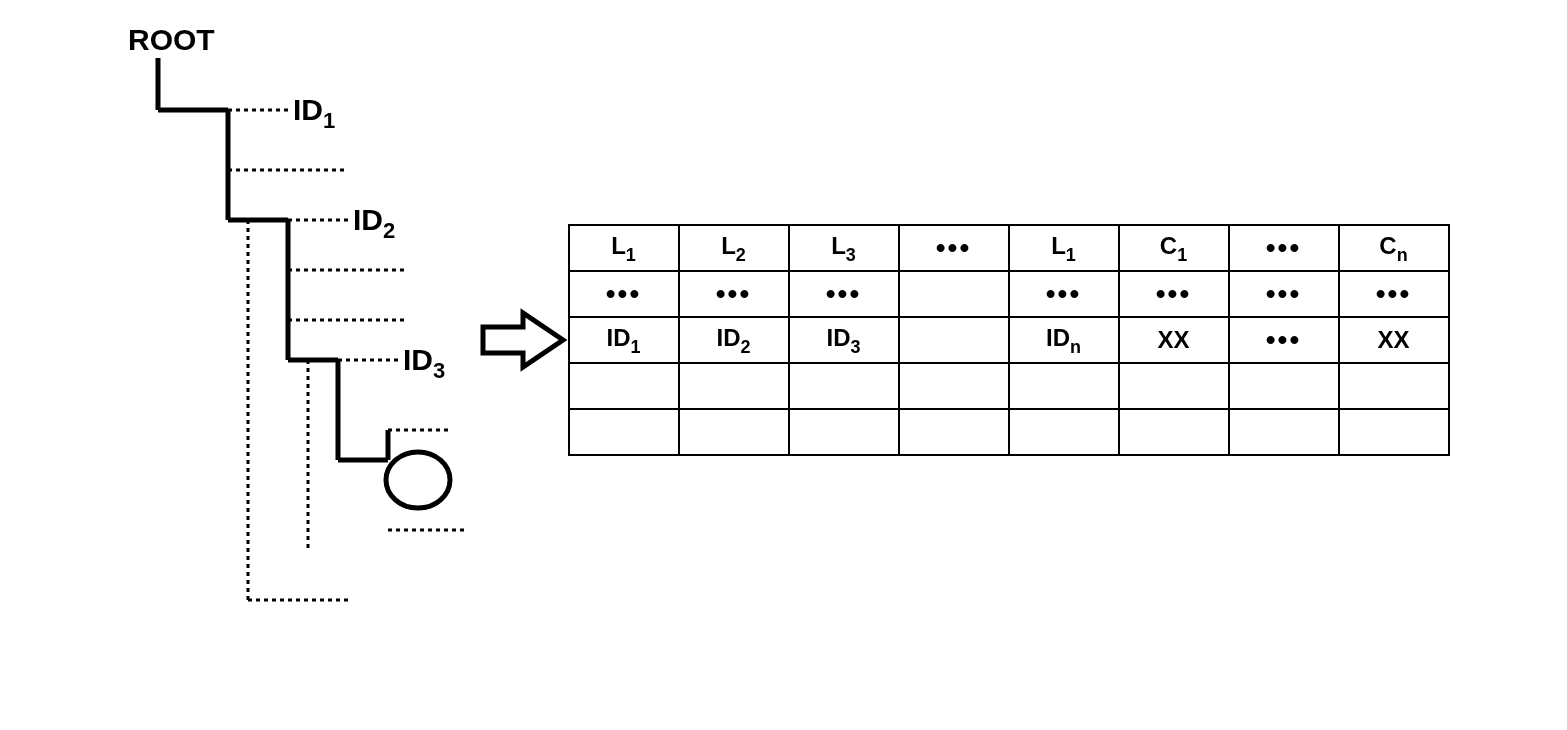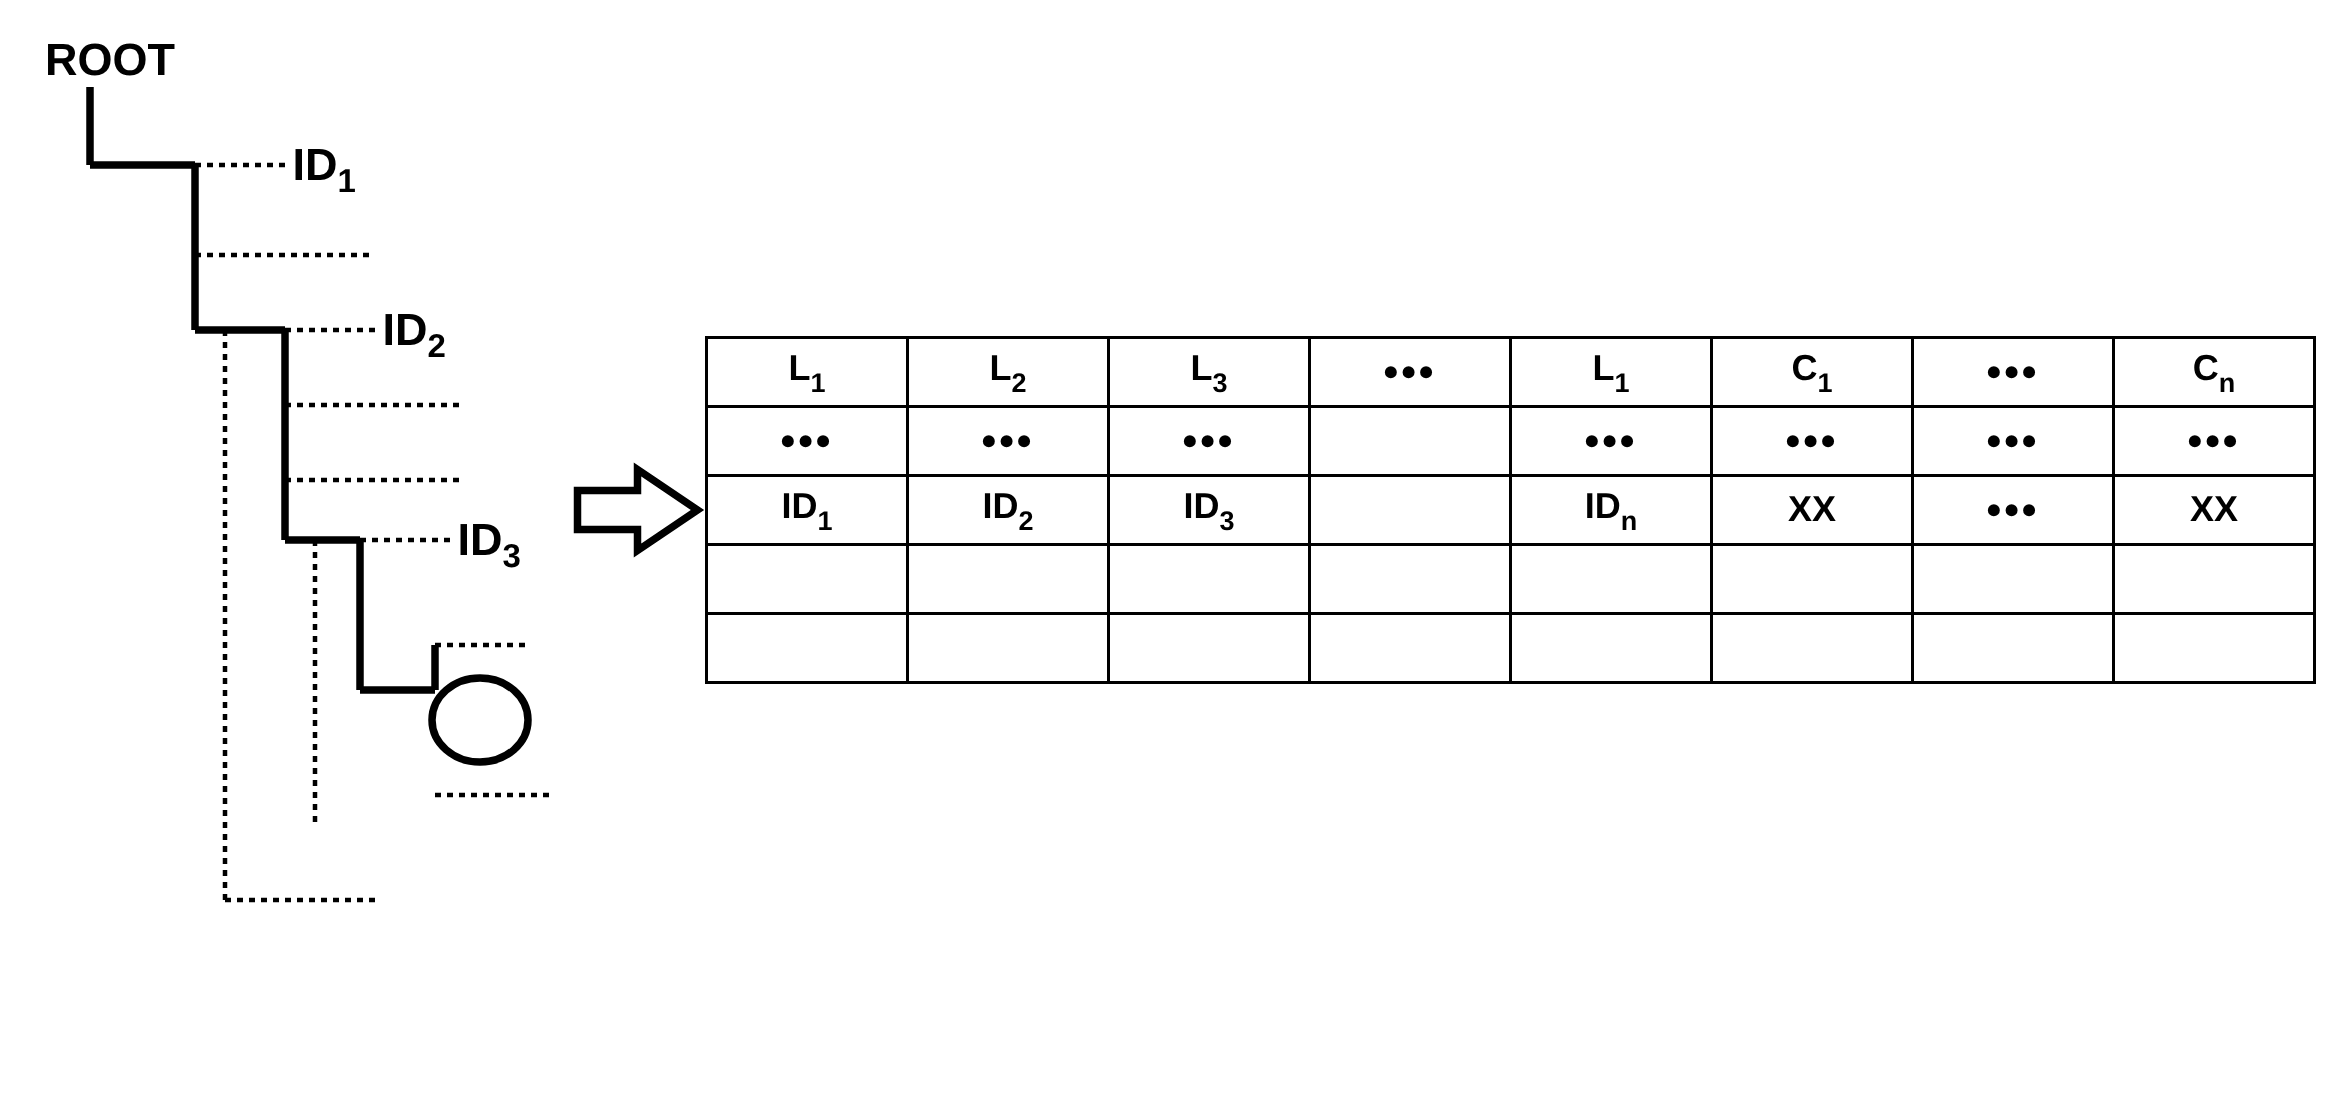--- a/index.html
+++ b/index.html
@@ -4,20 +4,21 @@
 <style>
   body {
     margin: 0;
     padding: 20px;
     font-family: "Arial", sans-serif;
     background: #fff;
   }
   .container {
     display: flex;
     align-items: center;
+    justify-content: center;
   }
   .tree-svg {
     flex-shrink: 0;
   }
   .arrow-svg {
     flex-shrink: 0;
   }
   .table-wrap {
     flex-shrink: 0;
   }
@@ -26,21 +27,21 @@
   }
   td {
     border: 2px solid #000;
     width: 100px;
     height: 44px;
     text-align: center;
     font-family: "Arial", sans-serif;
     font-size: 24px;
     font-weight: 600;
     vertical-align: middle;
-    padding: 0 16px;
+    padding: 0 4px;
   }
   .sub {
     font-size: 0.75em;
     vertical-align: sub;
     position: relative;
     top: 2px;
   }
   .dots {
     font-size: 28px;
     letter-spacing: 2px;

